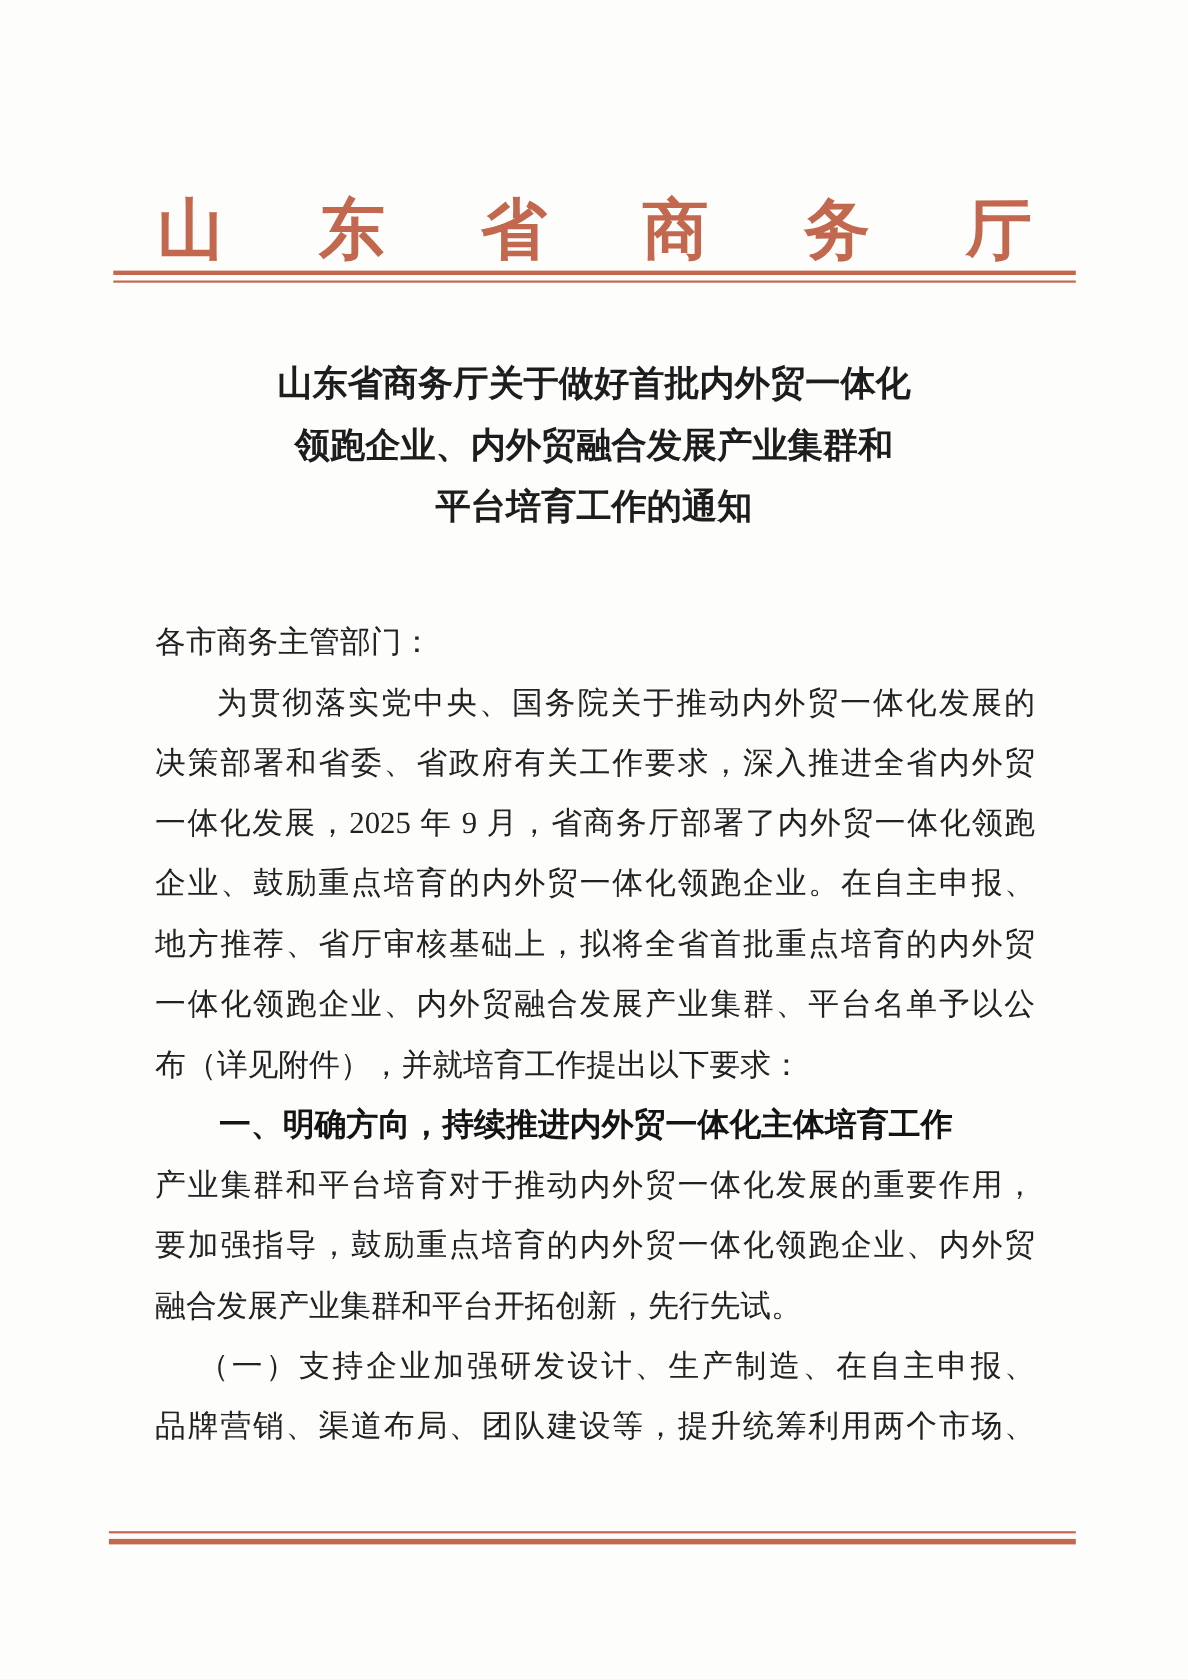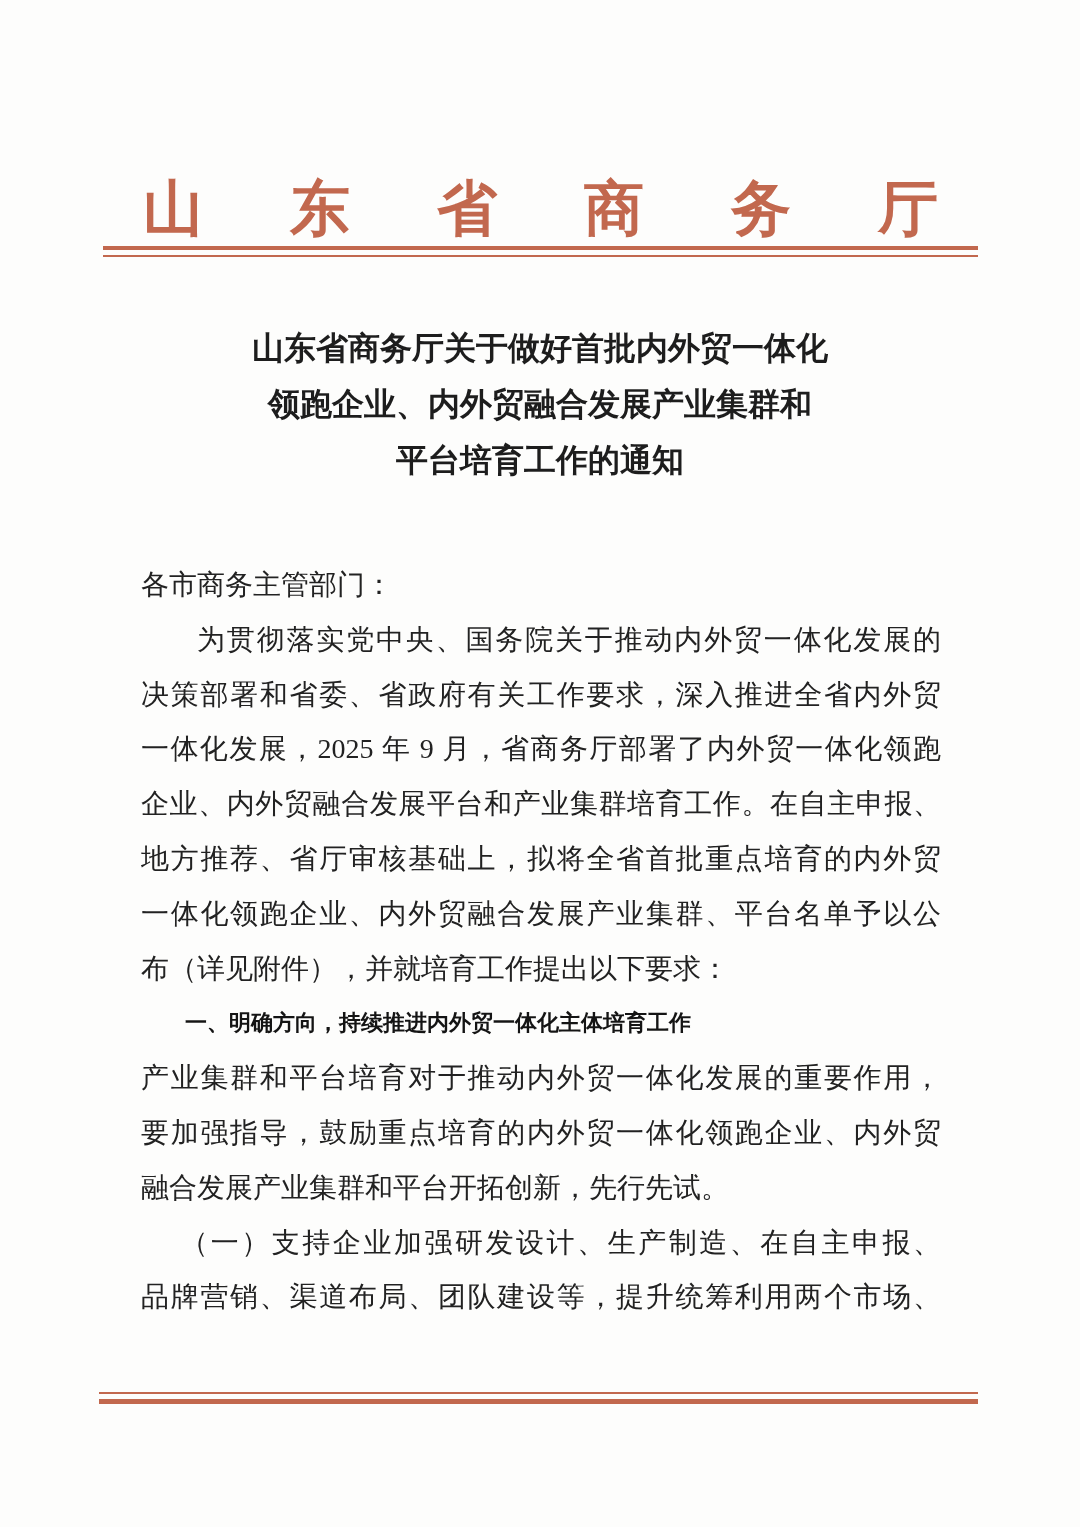--- a/index.html
+++ b/index.html
@@ -49,21 +49,21 @@
   .line.fill{
     white-space:normal;
     text-align:justify;
     text-align-last:justify;
     text-justify:inter-character;
   }
   .line.ind{text-indent:2em;}
   .line.ind-p{text-indent:1.4em;}
   .line.head{
     font-weight:700;
-    font-size:22px;
+    font-size:29px;
     font-family:"Liberation Sans","DejaVu Sans",sans-serif;
     color:#141414;
   }
 </style>
 </head>
 <body>
 
 <div class="page">
 
   <div class="masthead">
@@ -84,21 +84,21 @@
     <div>山东省商务厅关于做好首批内外贸一体化</div>
     <div>领跑企业、内外贸融合发展产业集群和</div>
     <div>平台培育工作的通知</div>
   </div>
 
   <div class="doc-body">
     <div class="line">各市商务主管部门：</div>
     <div class="line ind fill">为贯彻落实党中央、国务院关于推动内外贸一体化发展的</div>
     <div class="line fill">决策部署和省委、省政府有关工作要求，深入推进全省内外贸</div>
     <div class="line fill">一体化发展，2025 年 9 月，省商务厅部署了内外贸一体化领跑</div>
-    <div class="line fill">企业、内外贸融合发展平台和产业集群培育工作。在自主申报、</div>
+    <div class="line fill">企业、鼓励重点培育的内外贸一体化领跑企业。在自主申报、</div>
     <div class="line fill">地方推荐、省厅审核基础上，拟将全省首批重点培育的内外贸</div>
     <div class="line fill">一体化领跑企业、内外贸融合发展产业集群、平台名单予以公</div>
     <div class="line">布（详见附件），并就培育工作提出以下要求：</div>
     <div class="line ind head">一、明确方向，持续推进内外贸一体化主体培育工作</div>
     <div class="line fill">产业集群和平台培育对于推动内外贸一体化发展的重要作用，</div>
     <div class="line fill">要加强指导，鼓励重点培育的内外贸一体化领跑企业、内外贸</div>
     <div class="line">融合发展产业集群和平台开拓创新，先行先试。</div>
     <div class="line ind-p fill">（一）支持企业加强研发设计、生产制造、在自主申报、</div>
     <div class="line fill">品牌营销、渠道布局、团队建设等，提升统筹利用两个市场、</div>
   </div>

